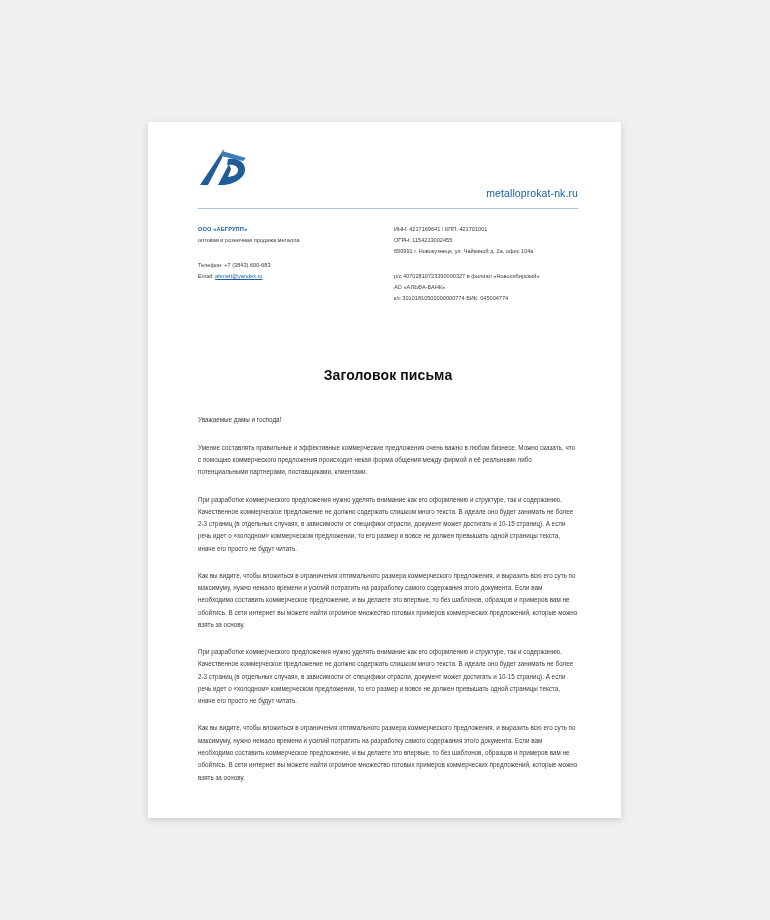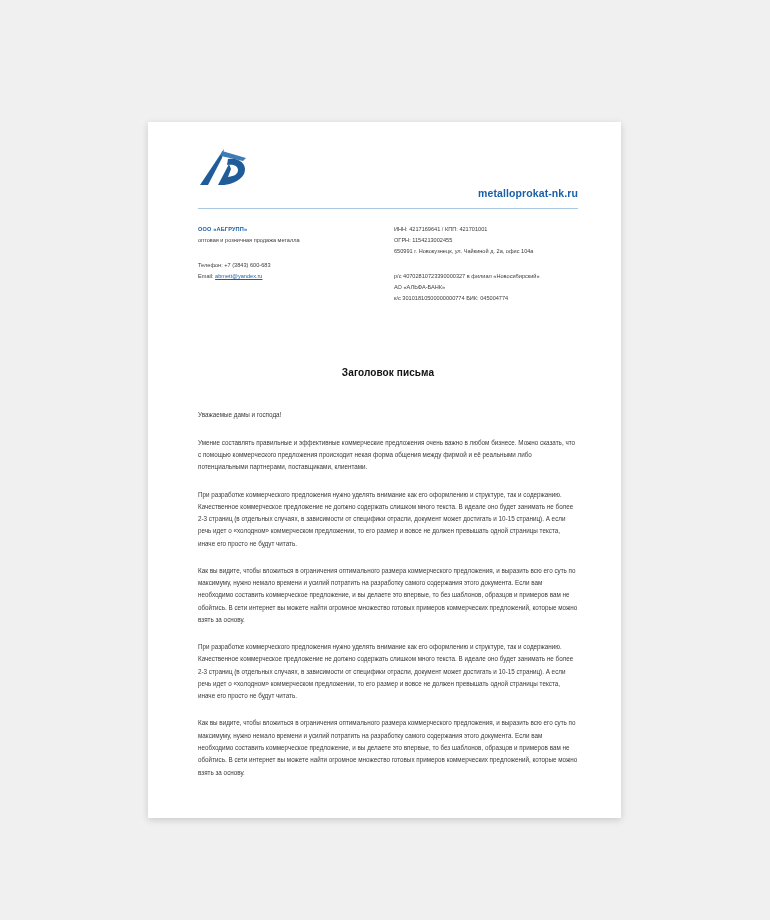--- a/index.html
+++ b/index.html
@@ -44,21 +44,21 @@
     left: 0;
     top: 0;
     width: 52px;
     height: 42px;
   }
   .site-url {
     position: absolute;
     right: 0;
     bottom: 6px;
     font-size: 10.5px;
-    font-weight: bold;
+    font-weight: normal;
     color: #1a5fa8;
     letter-spacing: 0.1px;
     text-decoration: none;
   }
   .rule {
     height: 1px;
     background: #a9c8e3;
     margin-top: 3px;
   }
 
@@ -96,21 +96,21 @@
     margin-top: 14px;
   }
   .info-right div,
   .info-left div {
     white-space: nowrap;
   }
 
   
   .doc-title {
     text-align: center;
-    font-size: 10px;
+    font-size: 14px;
     font-weight: bold;
     color: #111111;
     margin-top: 64px;
     letter-spacing: 0.1px;
   }
   .salutation {
     margin-top: 31px;
     font-size: 6.3px;
     color: #3a3a3a;
     line-height: 1.95;

